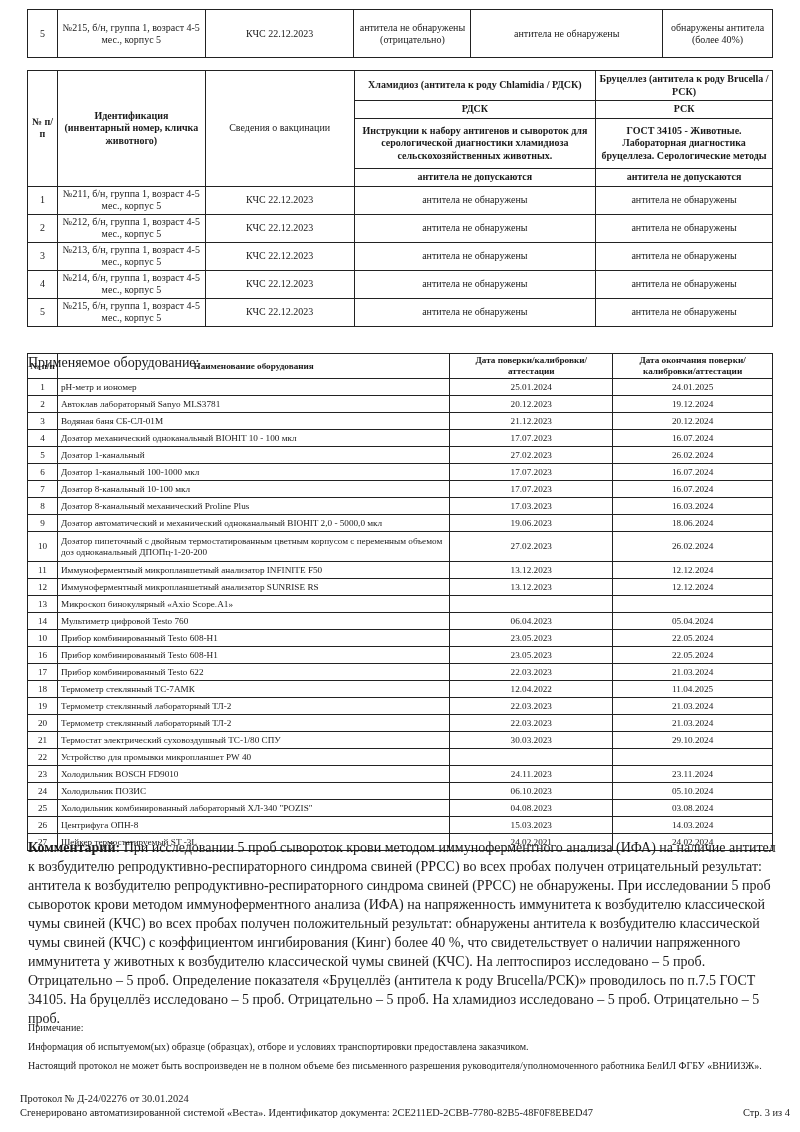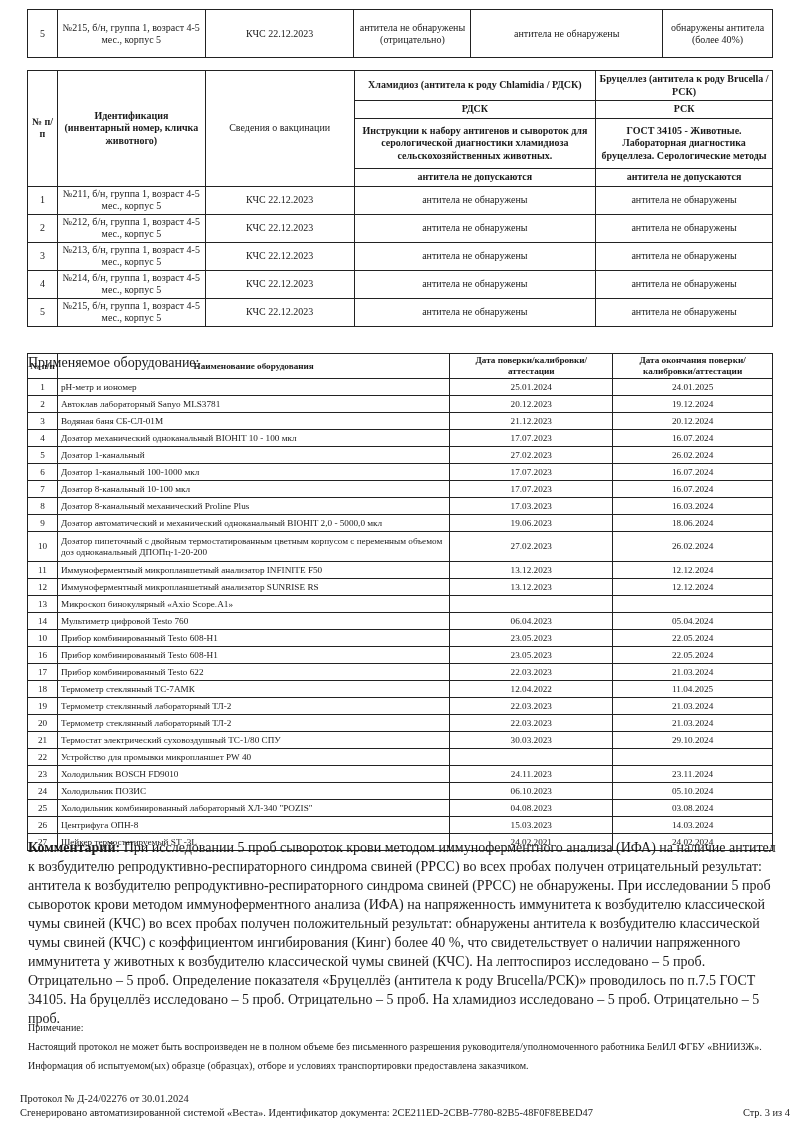--- a/index.html
+++ b/index.html
@@ -309,22 +309,22 @@
       </tr>
     </tbody>
 </table>
 
 <div class="comment">
   <b>Комментарий:</b><span> При исследовании 5 проб сывороток крови методом иммуноферментного анализа (ИФА) на наличие антител к возбудителю репродуктивно-респираторного синдрома свиней (РРСС) во всех пробах получен отрицательный результат: антитела к возбудителю репродуктивно-респираторного синдрома свиней (РРСС) не обнаружены. При исследовании 5 проб сывороток крови методом иммуноферментного анализа (ИФА) на напряженность иммунитета к возбудителю классической чумы свиней (КЧС) во всех пробах получен положительный результат: обнаружены антитела к возбудителю классической чумы свиней (КЧС) с коэффициентом ингибирования (Кинг) более 40 %, что свидетельствует о наличии напряженного иммунитета у животных к возбудителю классической чумы свиней (КЧС). На лептоспироз исследовано – 5 проб. Отрицательно – 5 проб. Определение показателя «Бруцеллёз (антитела к роду Brucella/РСК)» проводилось по п.7.5 ГОСТ 34105. На бруцеллёз исследовано – 5 проб. Отрицательно – 5 проб. На хламидиоз исследовано – 5 проб. Отрицательно – 5 проб.</span>
 </div>
 
 <div class="note">
   <div>Примечание:</div>
+  <div>Информация об испытуемом(ых) образце (образцах), отборе и условиях транспортировки предоставлена заказчиком.</div>
   <div>Настоящий протокол не может быть воспроизведен не в полном объеме без письменного разрешения руководителя/уполномоченного работника БелИЛ ФГБУ «ВНИИЗЖ».</div>
-  <div>Информация об испытуемом(ых) образце (образцах), отборе и условиях транспортировки предоставлена заказчиком.</div>
 </div>
 
 <div class="footer">
   <div>Протокол № Д-24/02276 от 30.01.2024</div>
   <div class="row">
     <span>Сгенерировано автоматизированной системой «Веста». Идентификатор документа: 2CE211ED-2CBB-7780-82B5-48F0F8EBED47</span>
     <span>Стр. 3 из 4</span>
   </div>
 </div>
 

